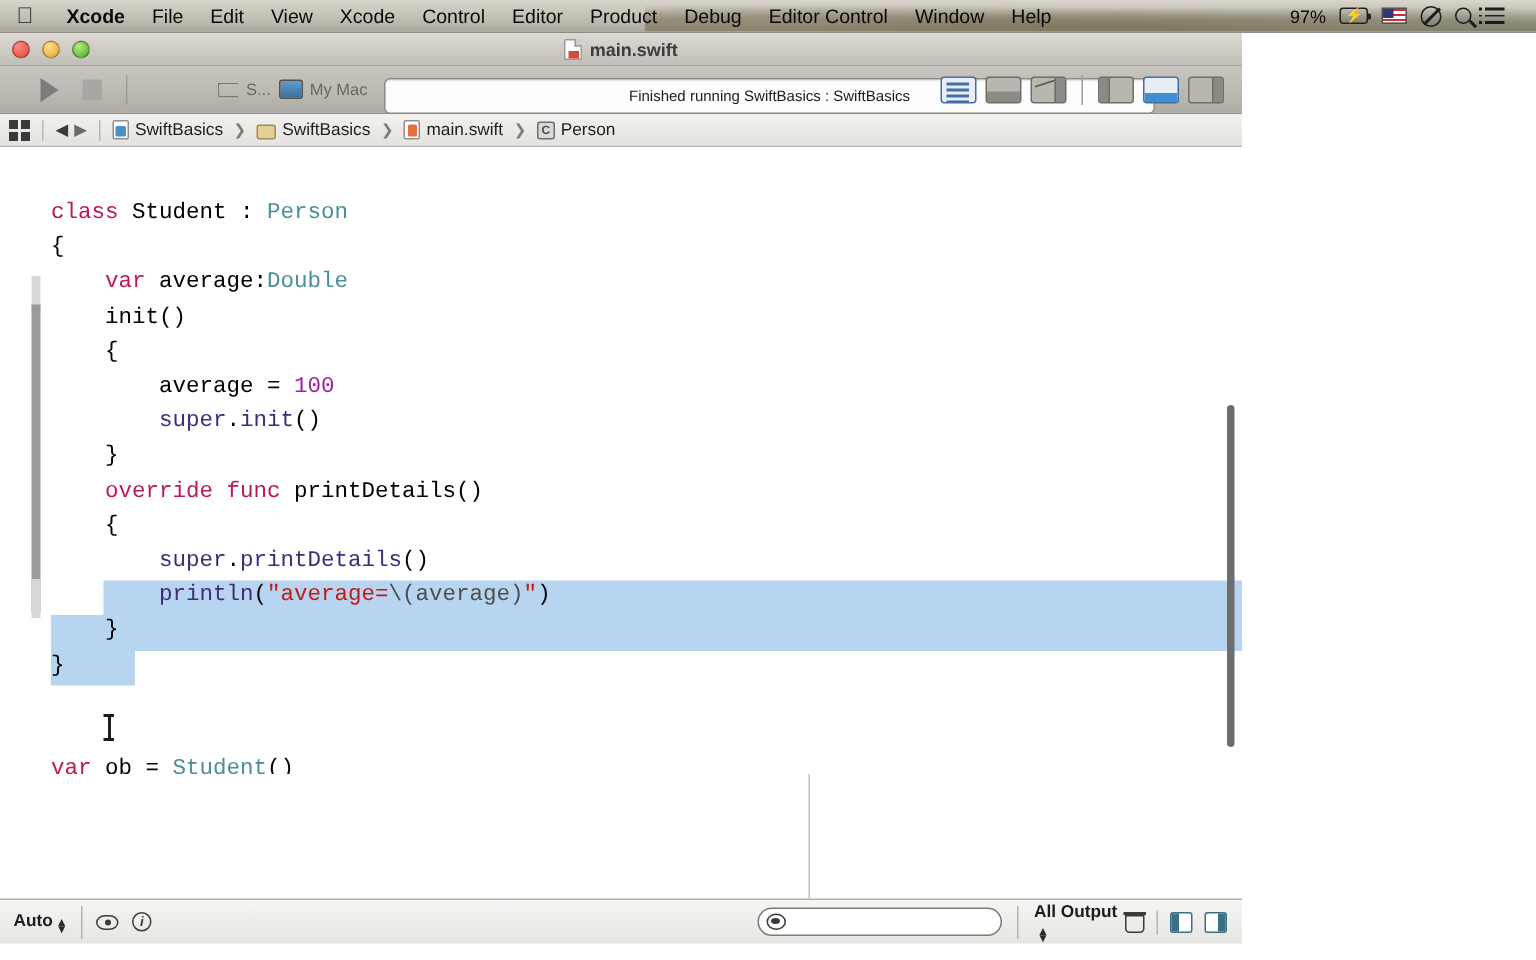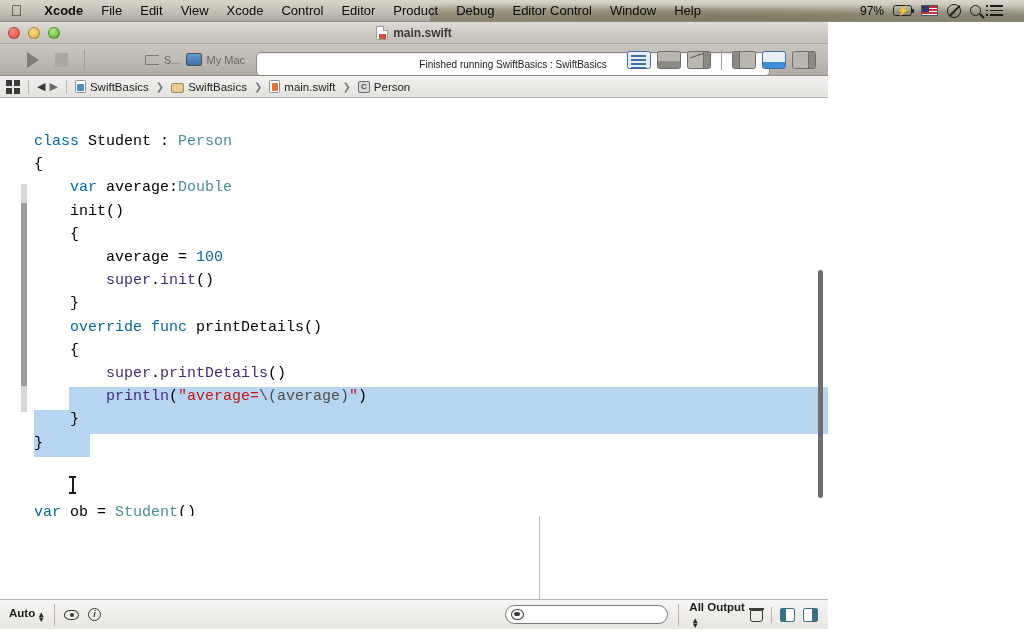--- a/index.html
+++ b/index.html
@@ -179,24 +179,24 @@
     position: absolute; left: 21px; top: 105px; width: 6px; height: 205px;
     background: #9b9b9b;
   }
   .gutter-ribbon.lite { background: #d7d7d7; }
   #code {
     position: absolute; left: 34px; top: 32px;
     font-family: "Liberation Mono", "DejaVu Sans Mono", monospace;
     font-size: 15px; line-height: 23.2px;
     white-space: pre; color: #000000;
   }
-  .k  { color: #0369a1; }  
+  .k  { color: #be185d; }  
   .ty { color: #4a8f97; }  
   .nm { color: #000000; }  
-  .num{ color: #0369a1; }  
+  .num{ color: #a21caf; }  
   .fn { color: #3f2d7a; }  
   .str{ color: #c41a16; }  
   .interp { color: #4f4f4f; } 
   .sel-line {
     position: absolute; background: #b7d4f0;
   }
   .caret {
     position: absolute; left: 69px; top: 378px; width: 7px; height: 20px;
     color: #1b1b1b; font-family: "Liberation Mono", monospace; font-size: 16px;
   }

